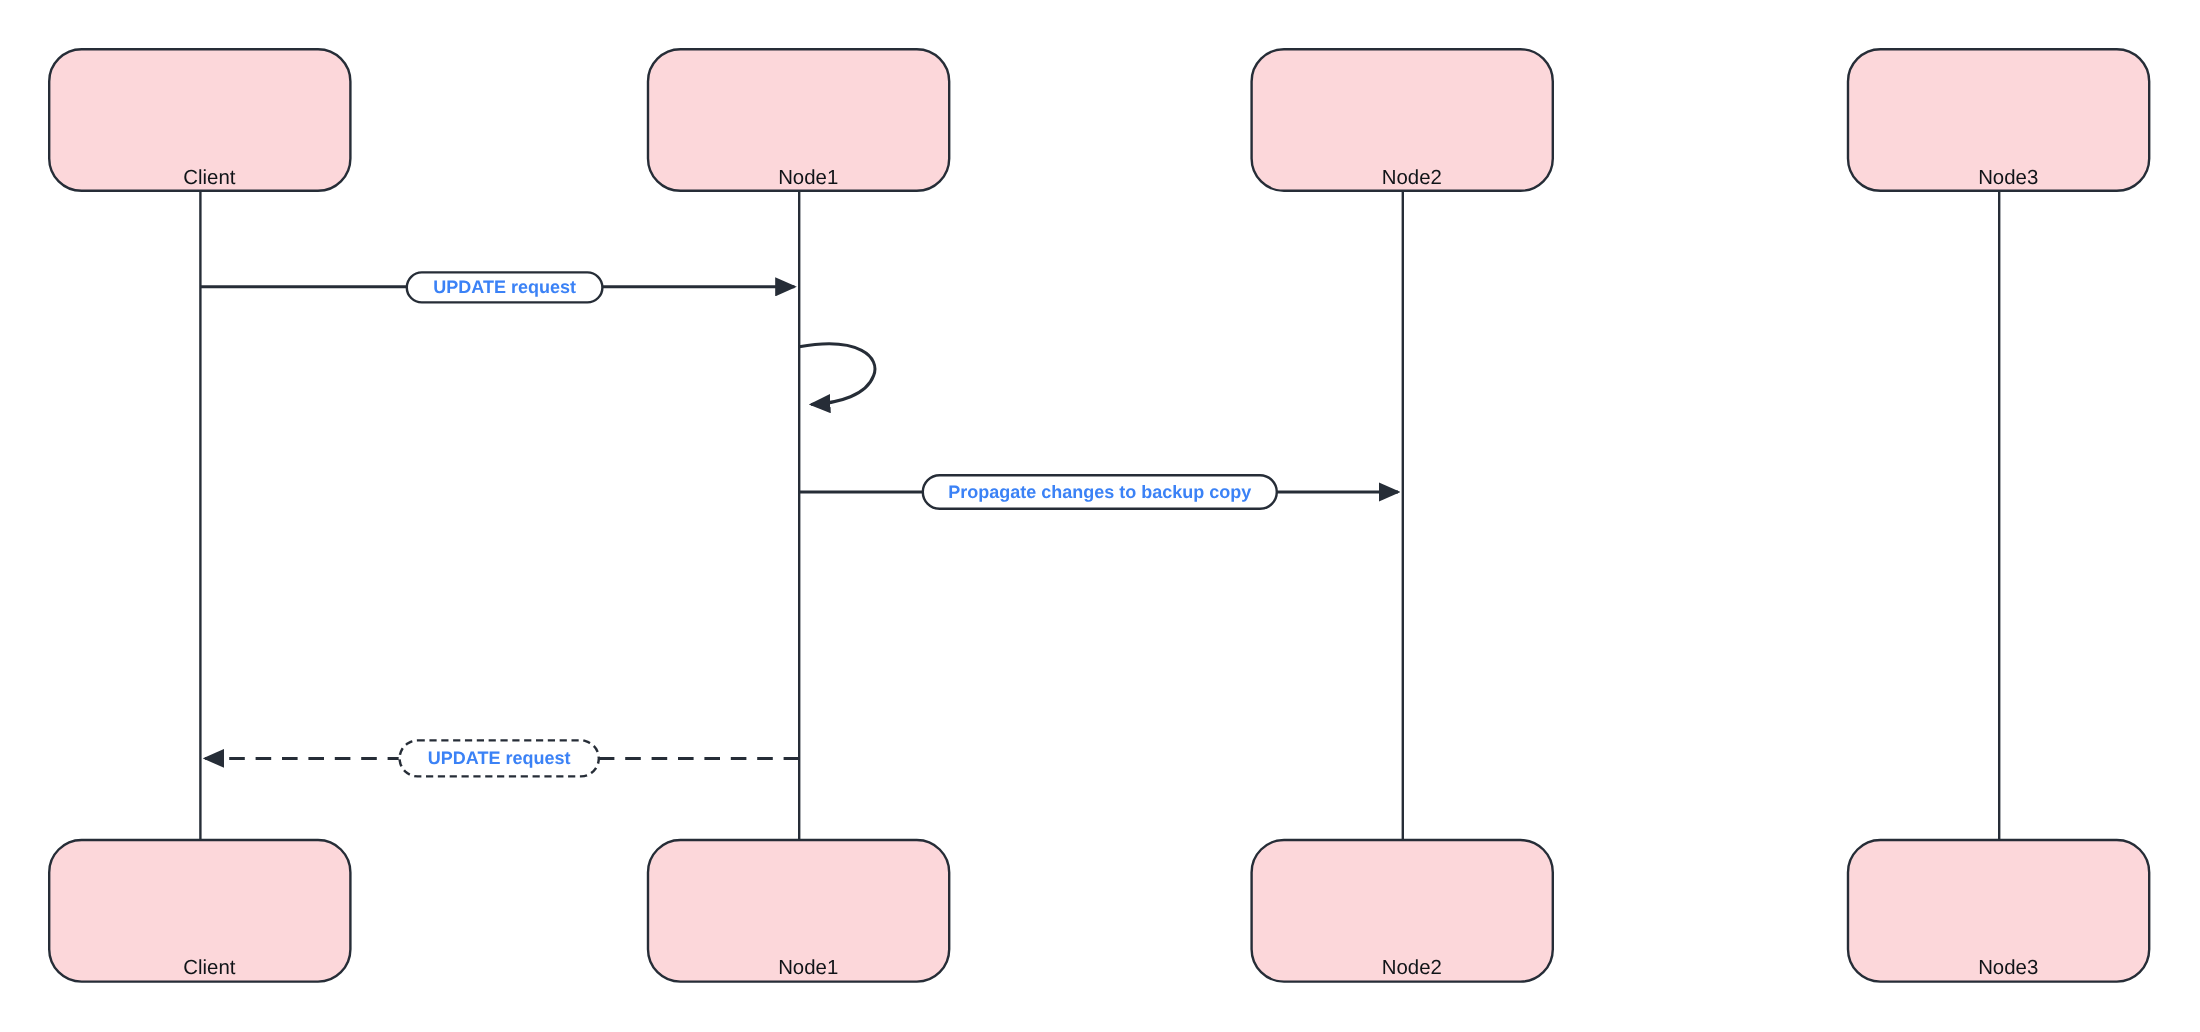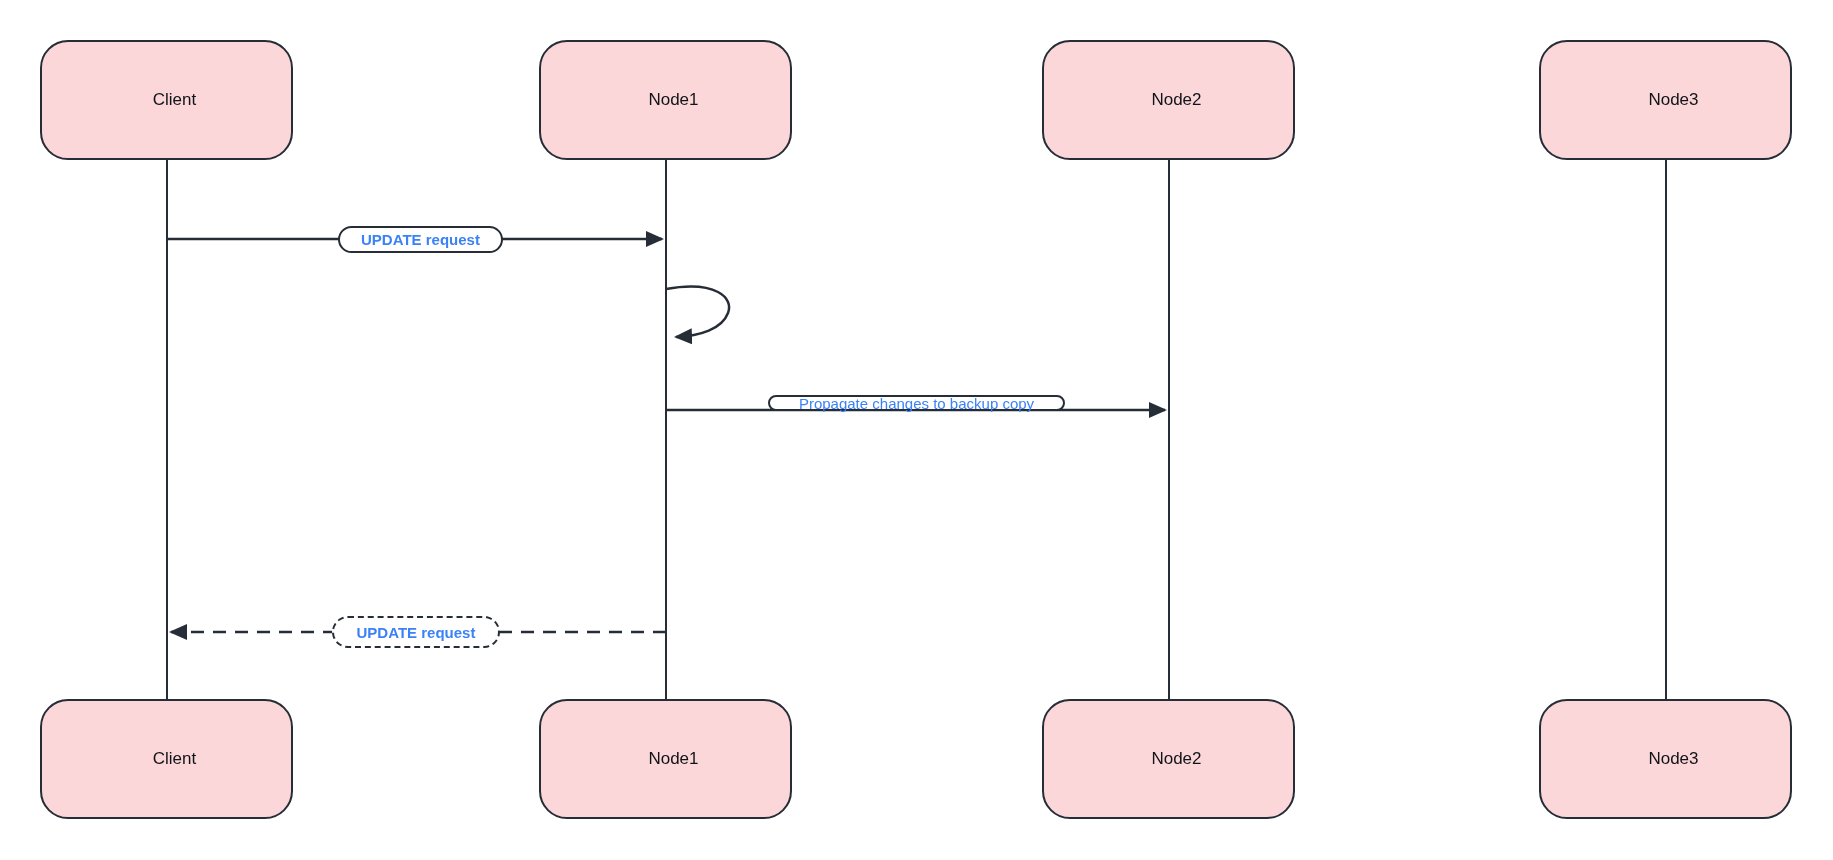--- a/index.html
+++ b/index.html
@@ -41,21 +41,21 @@
     stroke-dasharray: 13 9;
   }
   .actor {
     position: absolute;
     width: 253px;
     height: 120px;
     background: var(--actor-fill);
     border: 2.5px solid var(--stroke);
     border-radius: 28px;
     display: flex;
-    align-items: center;
+    align-items: flex-end;
     justify-content: center;
     font-size: 17px;
     color: #101418;
     padding-left: 16px;
   }
   .msg-label {
     position: absolute;
     background: var(--label-bg);
     border: 2px solid var(--stroke);
     border-radius: 16px;
@@ -117,17 +117,17 @@
   </div>
   <div class="actor" style="left:1042px;top:699px;">
     <span>Node2</span>
   </div>
   <div class="actor" style="left:1539px;top:699px;">
     <span>Node3</span>
   </div>
 
   <div class="msg-label bold" style="left:338px; top:226px; width:165px; height:27px; border-radius:14px;">UPDATE request</div>
 
-  <div class="msg-label" style="left:768px; top:395px; width:297px; height:16px; border-radius:15px;">Propagate changes to backup copy</div>
+  <div class="msg-label" style="left:768px; top:395px; width:297px; height:30px; border-radius:15px;font-weight:bold;">Propagate changes to backup copy</div>
 
   <div class="msg-label bold dashed" style="left:332px; top:616px; width:168px; height:32px; border-radius:16px;">UPDATE request</div>
 
 </div>
 
 </body></html>

